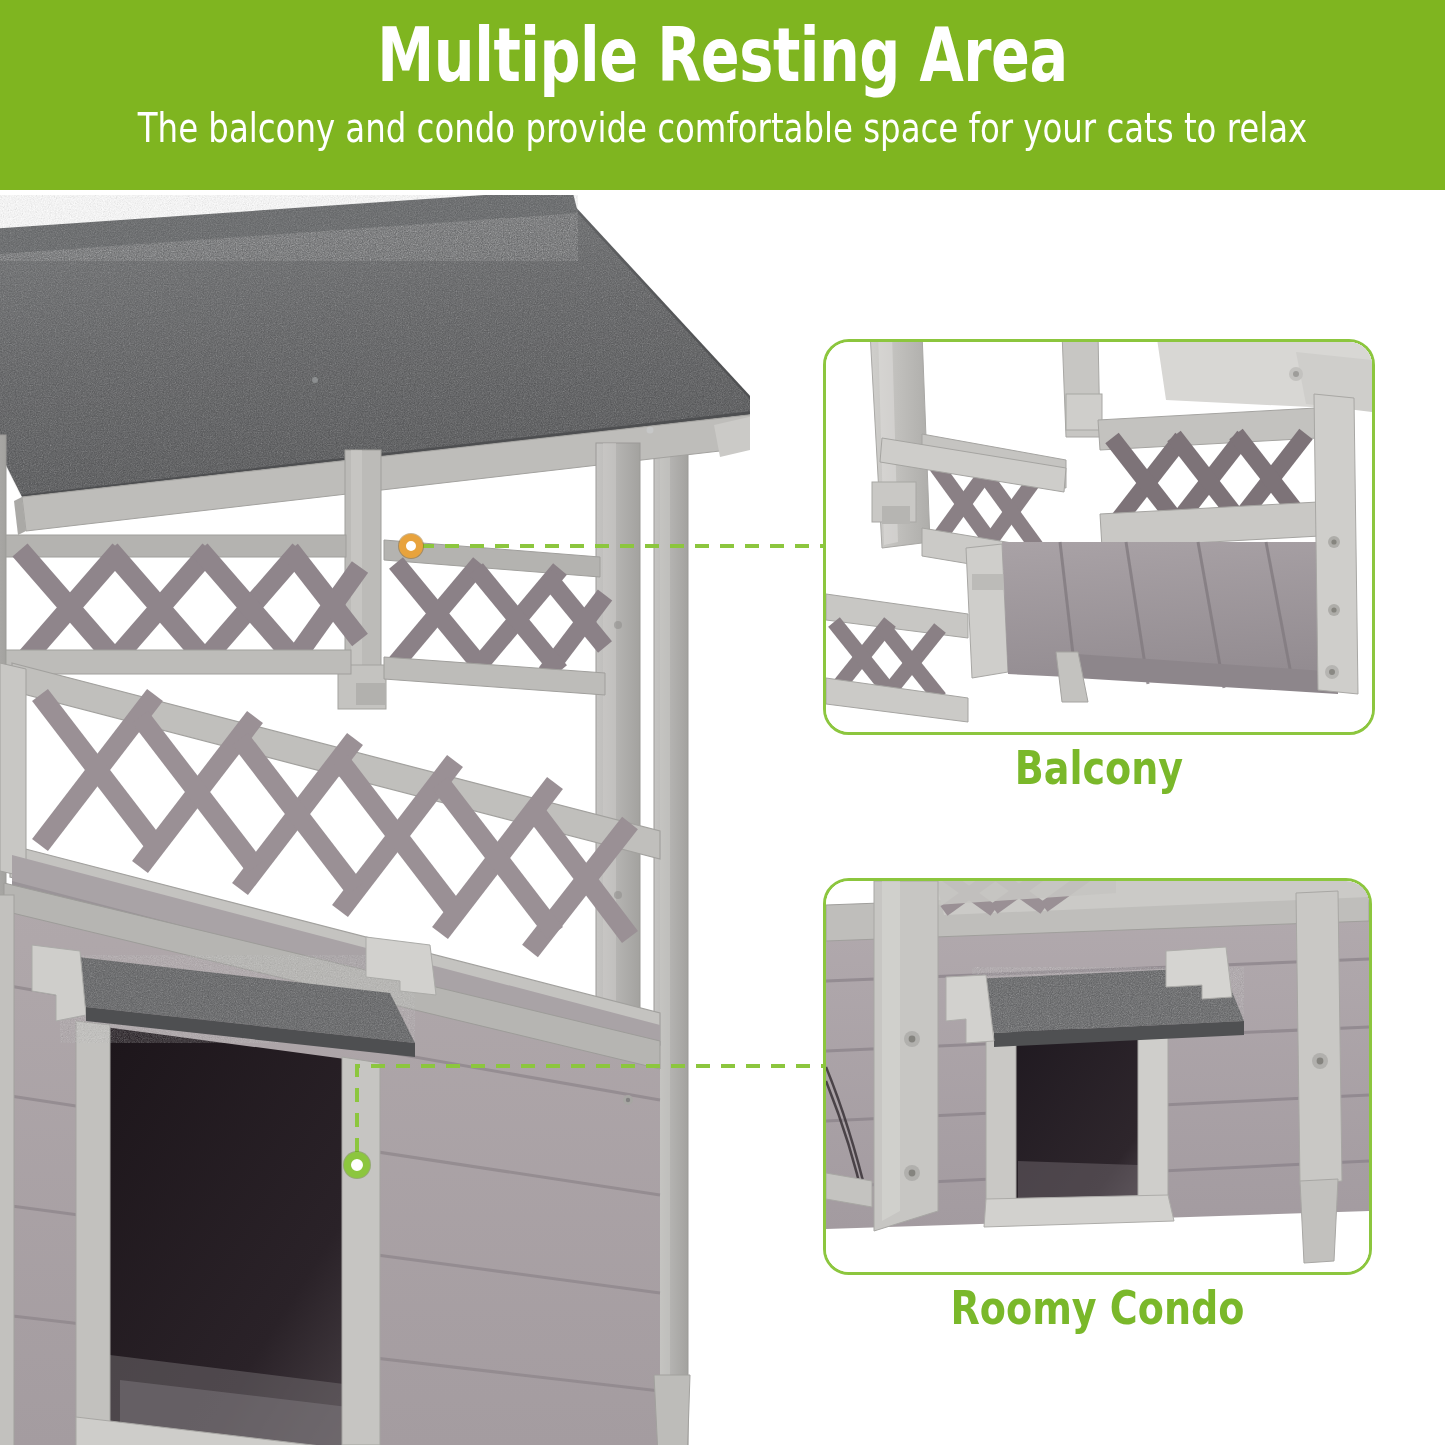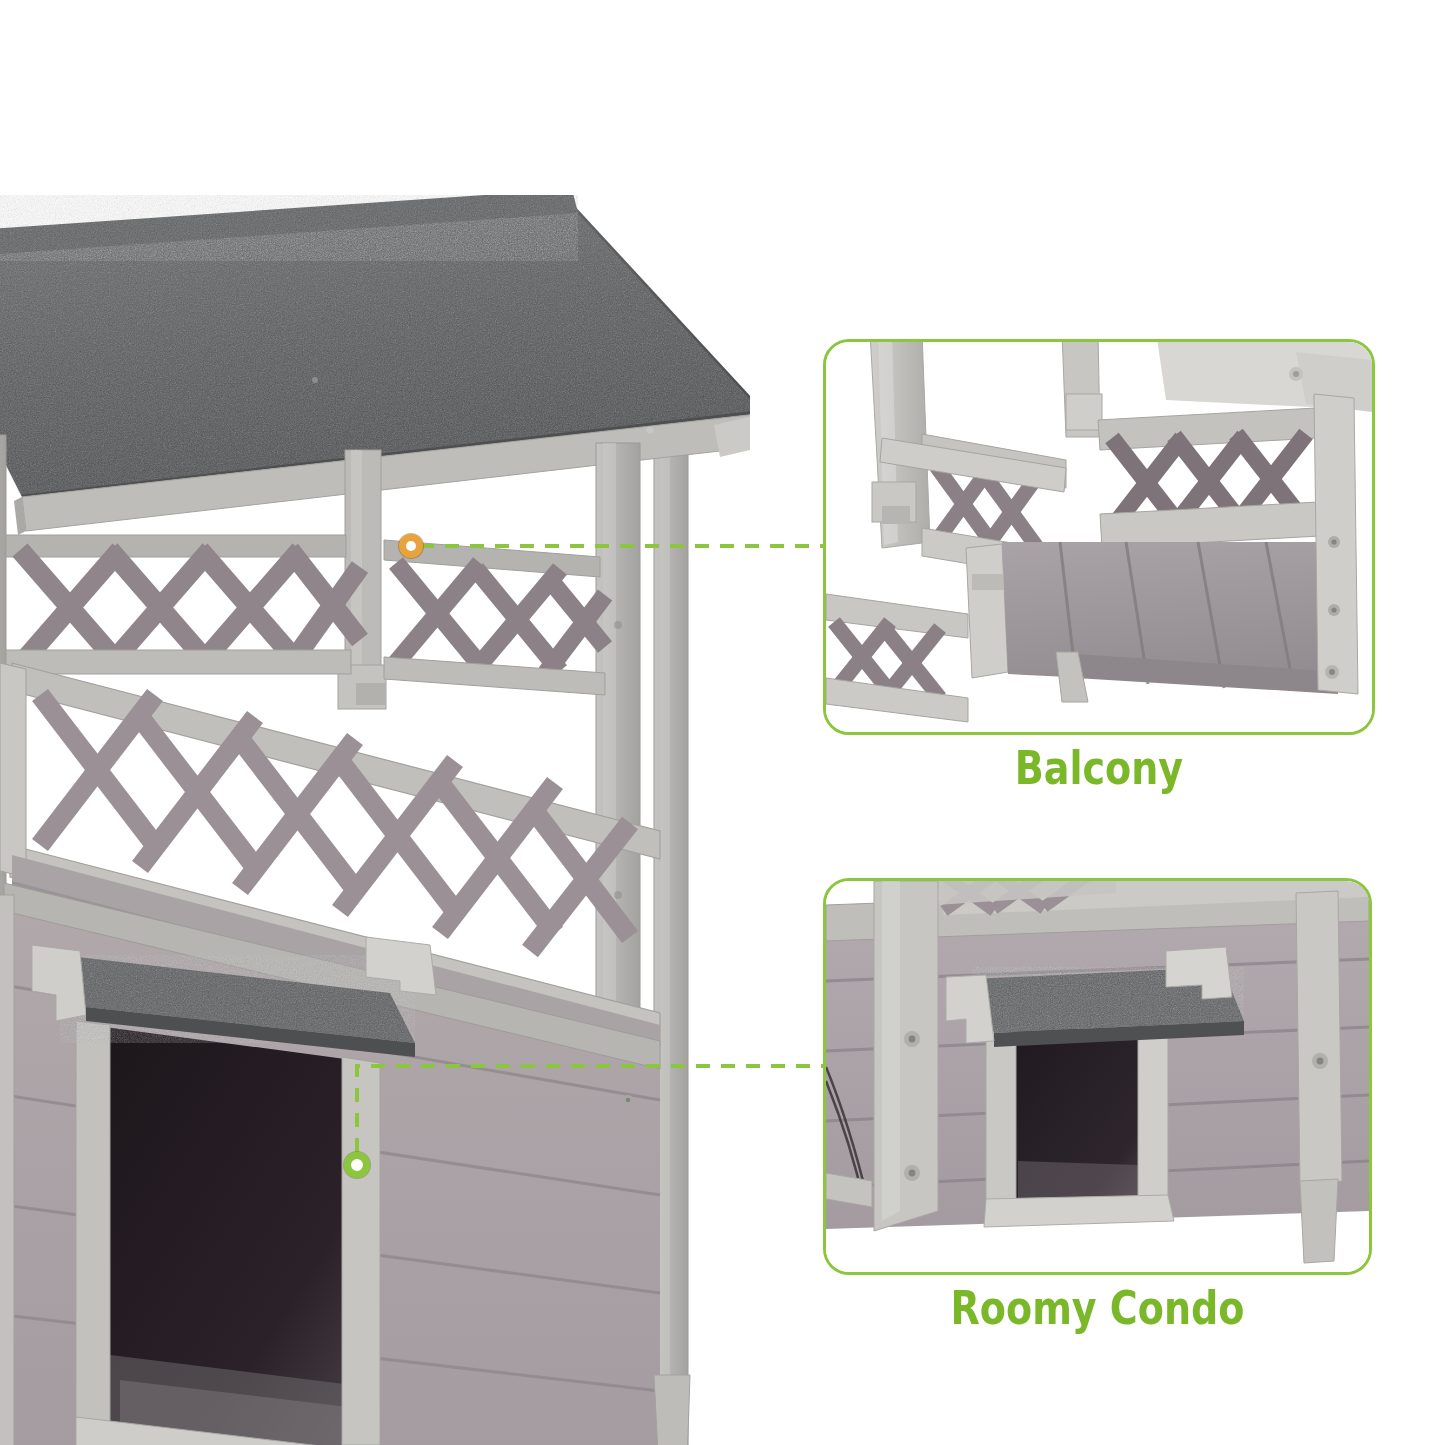--- a/index.html
+++ b/index.html
@@ -96,20 +96,24 @@
     background:#ffffff;
     border:7px solid #8CC63E;
     box-shadow:0 0 0 1px rgba(90,140,20,.45);
   }
 </style>
 </head>
 <body>
 
 <div id="stage">
 
+  <div class="banner" style="background: rgb(127, 181, 32);">
+    <div class="banner-title">Multiple Resting Area</div>
+    <div class="banner-sub">The balcony and condo provide comfortable space for your cats to relax</div>
+  </div>
 
   <div class="photo-main">
     <svg width="790" height="1250" viewBox="0 0 790 1250" xmlns="http://www.w3.org/2000/svg">
       <defs>
 
         <filter id="grain" x="0" y="0" width="100%" height="100%">
           <feTurbulence type="fractalNoise" baseFrequency="0.85" numOctaves="4" result="n"></feTurbulence>
           <feColorMatrix in="n" type="saturate" values="0"></feColorMatrix>
           <feComponentTransfer>
               <feFuncA type="linear" slope="0.55"></feFuncA>

